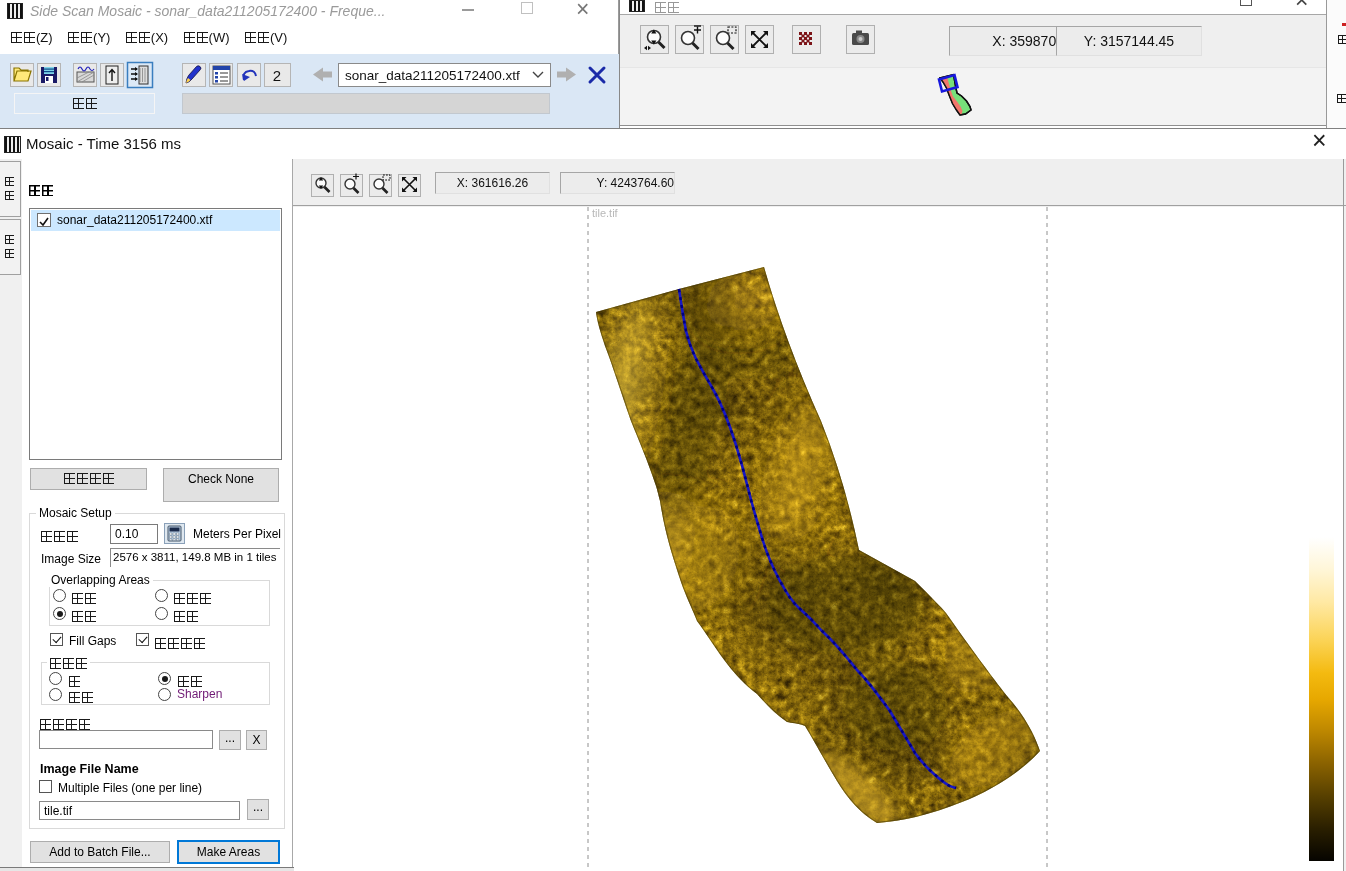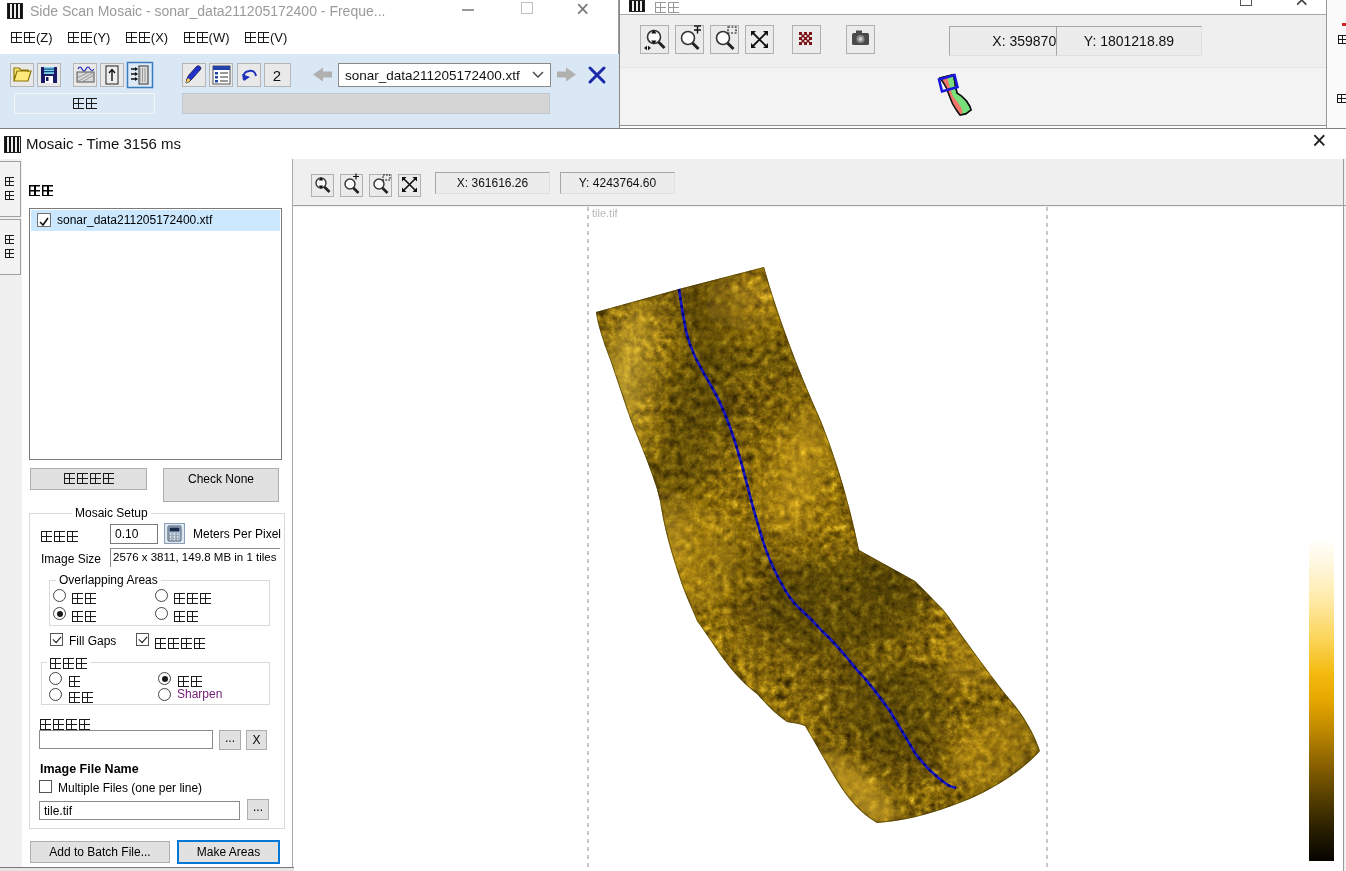--- a/index.html
+++ b/index.html
@@ -31,21 +31,21 @@
   .cb { width:13px; height:13px; border:1px solid #555; background:#fff; }
   .cb.on::after { content:""; position:absolute; left:2px; top:2px; width:7px; height:4px;
     border-left:1.7px solid #111; border-bottom:1.7px solid #111; transform:rotate(-48deg); }
 </style>
 </head>
 <body>
 
 <div class="abs" style="left:0;top:0;width:619px;height:128px;background:#fff;border-right:1px solid #9a9a9a;">
 
   <div class="abs" style="left:7px;top:3px;width:16px;height:16px;border:1px solid #222;background:repeating-linear-gradient(90deg,#111 0 2px,#eee 2px 4px);"></div>
-  <div class="abs" style="left:30px;top:3px;font-size:14px;color:#9a9a9a;">Side Scan Mosaic - sonar_data211205172400 - Freque...</div>
+  <div class="abs" style="left:30px;top:3px;font-size:14px;color:#9a9a9a;font-style:italic;">Side Scan Mosaic - sonar_data211205172400 - Freque...</div>
   <div class="abs" style="left:462px;top:9px;width:12px;height:1.5px;background:#9a9a9a;"></div>
   <div class="abs" style="left:521px;top:2px;width:12px;height:12px;border:1px solid #c0c0c0;"></div>
   <div class="abs" style="left:576px;top:-4px;font-size:23px;color:#777;">×</div>
 
   <div class="abs" style="left:10px;top:30px;font-size:13px;color:#111;">
     <span class="hz"></span><span class="hz"></span>(Z)&nbsp;&nbsp;&nbsp;
     <span class="hz"></span><span class="hz"></span>(Y)&nbsp;&nbsp;&nbsp;
     <span class="hz"></span><span class="hz"></span>(X)&nbsp;&nbsp;&nbsp;
     <span class="hz"></span><span class="hz"></span>(W)&nbsp;&nbsp;&nbsp;
     <span class="hz"></span><span class="hz"></span>(V)
@@ -180,21 +180,21 @@
 
     <g>
       <rect x="232" y="19" width="17" height="12" rx="1.5" fill="#4a4a4a"></rect>
       <rect x="236" y="16.5" width="6" height="3" fill="#4a4a4a"></rect>
       <circle cx="240.5" cy="25" r="4" fill="#888"></circle>
       <circle cx="240.5" cy="25" r="2" fill="#ccc"></circle>
     </g>
   </svg>
 
   <div class="abs sunken" style="left:281px;top:26px;width:170px;height:30px;font-size:14px;color:#111;text-align:center;line-height:28px;background:#ececec;margin-left:48px;">X: 359870.16</div>
-  <div class="abs sunken" style="left:436px;top:26px;width:146px;height:30px;font-size:14px;color:#111;text-align:center;line-height:28px;background:#ececec;">Y: 1801218.89</div>
+  <div class="abs sunken" style="left:436px;top:26px;width:146px;height:30px;font-size:14px;color:#111;text-align:center;line-height:28px;background:#ececec;">Y: 3157144.45</div>
 
   <svg class="abs" style="left:315px;top:70px;" width="45" height="50" viewBox="0 0 45 50">
     <path d="M5,8 L18.5,4.5 L20.5,16 L22,23 L26.5,26 L31.5,31 L35,36.5 L36,40 L30.5,44 L25,45 L21.5,40 L17.5,33.5 L14.5,26 L11.5,18 L8,12 Z" fill="#77e07a" stroke="#111" stroke-width="1.4"></path>
     <path d="M5,8 L12,6.2 L14,14 L16,21 L18,26.5 L22,31.5 L25.5,36.5 L27.5,41 L26.5,44.5 L25,45 L21.5,40 L17.5,33.5 L14.5,26 L11.5,18 L8,12 Z" fill="#f2766b" stroke="none"></path>
     <path d="M5,8 L18.5,4.5 L20.5,16 L22,23 L26.5,26 L31.5,31 L35,36.5 L36,40 L30.5,44 L25,45 L21.5,40 L17.5,33.5 L14.5,26 L11.5,18 L8,12 Z" fill="none" stroke="#111" stroke-width="1.4"></path>
     <path d="M4,9.5 L19.5,5 L22.5,17 L7,21.5 Z" fill="none" stroke="#1818dd" stroke-width="2.6"></path>
   </svg>
 </div>
 
 <div class="abs" style="left:1326px;top:0;width:20px;height:128px;background:#fbfbfb;border-left:1px solid #999;">
@@ -229,21 +229,21 @@
           </svg>
       </div>
       <div class="abs" style="left:26px;top:3px;font-size:12px;color:#000;">sonar_data211205172400.xtf</div>
     </div>
   </div>
 
   <div class="btn" style="left:30px;top:339px;width:117px;height:22px;line-height:20px;"><span class="hz"></span><span class="hz"></span><span class="hz"></span><span class="hz"></span></div>
   <div class="btn" style="left:163px;top:339px;width:116px;height:34px;line-height:20px;">Check None</div>
 
   <div class="abs" style="left:29px;top:384px;width:256px;height:316px;border:1px solid #d9d9d9;"></div>
-  <div class="abs" style="left:36px;top:377px;background:#fff;padding:0 3px;font-size:12px;color:#000;margin-left:36px;">Mosaic Setup</div>
+  <div class="abs" style="left:36px;top:377px;background:#fff;padding:0 3px;font-size:12px;color:#000;">Mosaic Setup</div>
 
   <div class="abs" style="left:40px;top:398px;"><span class="hz"></span><span class="hz"></span><span class="hz"></span></div>
   <div class="abs" style="left:110px;top:395px;width:48px;height:20px;background:#fff;border:1px solid #7a7a7a;font-size:12px;color:#000;padding:2px 0 0 4px;">0.10</div>
   <div class="abs" style="left:164px;top:394px;width:21px;height:21px;background:#dfe8f0;border:1px solid #8aa0b8;">
     <svg width="19" height="19" viewBox="0 0 19 19">
       <rect x="3" y="2" width="13" height="15" rx="1" fill="#b9cde2" stroke="#456"></rect>
       <rect x="4.5" y="3.5" width="10" height="4" fill="#1a2a4a"></rect>
       <g fill="#fff" stroke="#567" stroke-width="0.4">
         <rect x="4.5" y="9" width="2.4" height="2"></rect>
           <rect x="8" y="9" width="2.4" height="2"></rect>
@@ -256,21 +256,21 @@
           <rect x="11.5" y="15" width="2.4" height="1.5"></rect>
       </g>
     </svg>
   </div>
   <div class="abs" style="left:193px;top:398px;font-size:12px;color:#000;">Meters Per Pixel</div>
 
   <div class="abs" style="left:41px;top:423px;font-size:12px;color:#000;">Image Size</div>
   <div class="abs" style="left:110px;top:419px;width:170px;height:19px;border-left:1.5px solid #8a8a8a;border-top:1.5px solid #8a8a8a;font-size:11.5px;color:#000;padding:2px 0 0 2px;white-space:nowrap;overflow:hidden;">2576 x 3811, 149.8 MB in 1 tiles</div>
 
   <div class="abs" style="left:49px;top:451px;width:221px;height:46px;border:1px solid #d9d9d9;"></div>
-  <div class="abs" style="left:56px;top:444px;background:#fff;padding:0 3px;font-size:12px;color:#000;">Overlapping Areas</div>
+  <div class="abs" style="left:48px;top:444px;background:#fff;padding:0 3px;font-size:12px;color:#000;">Overlapping Areas</div>
   <div class="abs radio" style="left:53px;top:460px;"></div>
   <div class="abs" style="left:71px;top:460px;"><span class="hz"></span><span class="hz"></span></div>
   <div class="abs radio" style="left:155px;top:460px;"></div>
   <div class="abs" style="left:173px;top:460px;"><span class="hz"></span><span class="hz"></span><span class="hz"></span></div>
   <div class="abs radio sel" style="left:53px;top:478px;"></div>
   <div class="abs" style="left:71px;top:478px;"><span class="hz"></span><span class="hz"></span></div>
   <div class="abs radio" style="left:155px;top:478px;"></div>
   <div class="abs" style="left:173px;top:478px;"><span class="hz"></span><span class="hz"></span></div>
 
   <div class="abs cb on" style="left:50px;top:504px;"></div>
@@ -327,21 +327,21 @@
       <circle cx="379" cy="25" r="5" fill="#fdfdfd" stroke="#333" stroke-width="1.4"></circle>
       <path d="M382.5 29 l5 5" stroke="#222" stroke-width="2.6"></path>
       <rect x="383" y="16" width="7" height="5" fill="none" stroke="#111" stroke-dasharray="1.8 1.2" stroke-width="1"></rect>
     </g>
     <g stroke="#111" stroke-width="1.6" fill="#111">
       <path d="M403 19 L416 32 M416 19 L403 32" fill="none"></path>
       <path d="M402 18 h4.5 l-4.5 4.5 Z M417 18 h-4.5 l4.5 4.5 Z M402 33 v-4.5 l4.5 4.5 Z M417 33 v-4.5 l-4.5 4.5 Z" stroke="none"></path>
     </g>
   </svg>
   <div class="abs sunken" style="left:435px;top:43px;width:115px;height:22px;font-size:12px;color:#111;text-align:center;line-height:20px;background:#ececec;">X: 361616.26</div>
-  <div class="abs sunken" style="left:560px;top:43px;width:115px;height:22px;font-size:12px;color:#111;text-align:center;line-height:20px;background:#ececec;">Y: 4243764.60</div>
+  <div class="abs sunken" style="left:560px;top:43px;width:115px;height:22px;font-size:12px;color:#111;text-align:right;line-height:20px;background:#ececec;">Y: 4243764.60</div>
 
   <div class="abs" style="left:293px;top:78px;width:1050px;height:665px;background:#fff;overflow:hidden;">
     <svg width="1050" height="665" viewBox="293 206 1050 665">
       <defs>
         <clipPath id="strip">
           <path id="strippath" d="M596,311 L679,288 L764,266 Q785,340 821,420 Q845,480 859,549 L915,580 C932,597 941,606 946,612 C970,646 992,676 1007,695 C1025,715 1035,735 1040,750 C1020,772 990,790 962,801 C930,814 902,820 877,822 C860,812 848,798 837,780 C825,760 813,738 805,725 C798,722 791,722 787,721 C775,713 765,702 757,693 C745,684 735,673 728,664 C717,650 706,632 697,620 C690,603 684,591 679,575 C671,550 665,532 660,500 C658,492 657,488 656,485 C647,458 639,440 631,420 C620,388 611,360 605,345 C600,330 597,320 596,311 Z"></path>
         </clipPath>
         <filter id="goldtex" x="0%" y="0%" width="100%" height="100%" color-interpolation-filters="sRGB">
           <feTurbulence type="fractalNoise" baseFrequency="0.13" numOctaves="4" seed="11" result="n"></feTurbulence>
           <feColorMatrix in="n" type="matrix" values="0.62 0.62 0.62 0 -0.43

